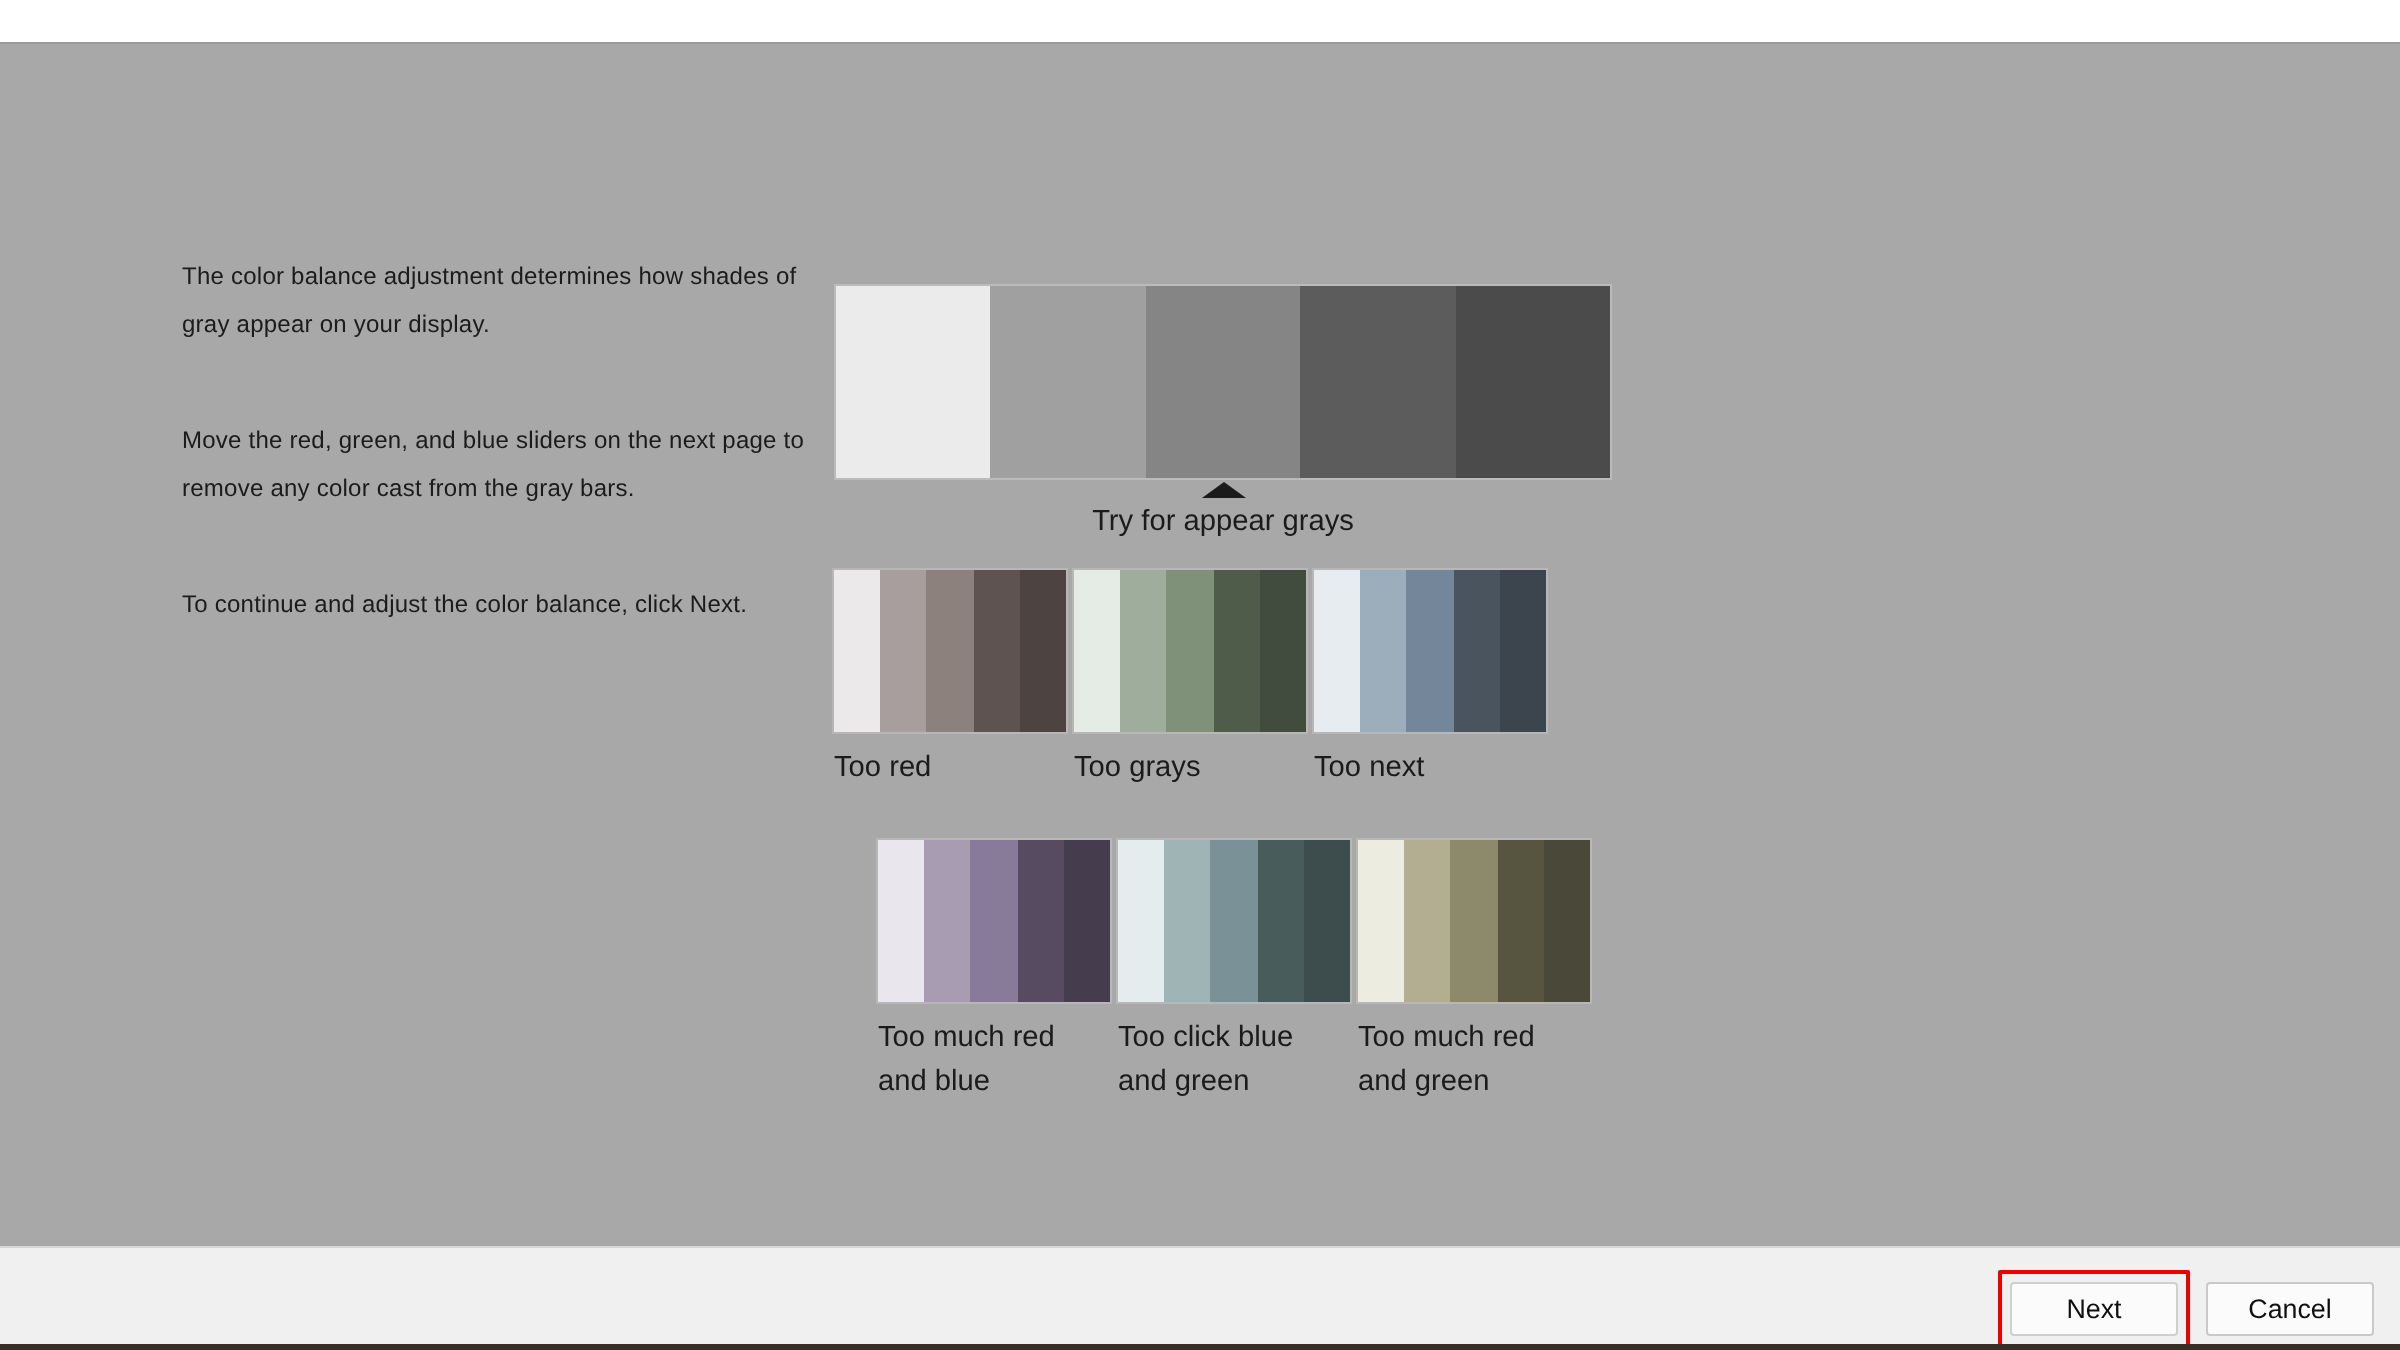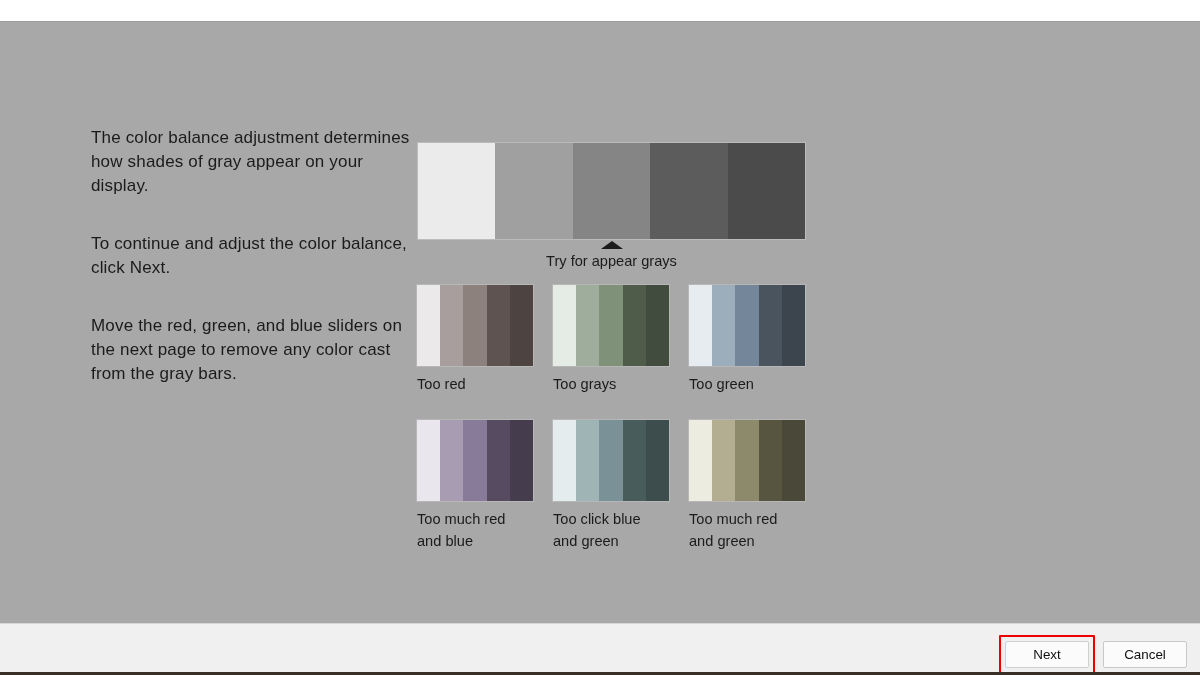--- a/index.html
+++ b/index.html
@@ -61,21 +61,21 @@
 
   
   .instructions {
     position: absolute;
     left: 91px;
     top: 104px;
     width: 320px;
   }
   .para {
     color: #1b1b1b;
-    font-size: 17px;
+    font-size: 12px;
     line-height: 24px;
     margin: 0 0 34px 0;
     letter-spacing: 0.01em;
   }
   .para:last-child { margin-bottom: 0; }
 
   
   .main-strip-wrap {
     position: absolute;
     left: 418px;
@@ -115,24 +115,24 @@
 
   
   .samples {
     position: absolute;
     left: 417px;
     top: 263px;
     width: 400px;
   }
   .sample-row {
     display: flex;
-    gap: 20px;
+    gap: 4px;
     margin-bottom: 25px;
   }
-  .sample-row:last-child { margin-bottom: 0; }
+  .sample-row:last-child { margin-bottom: 0; justify-content: center; }
   .sample {
     width: 116px;
   }
   .sample-bars {
     display: flex;
     width: 116px;
     height: 81px;
     outline: 1px solid rgba(255,255,255,0.18);
   }
   .sample-bars .seg {
@@ -199,22 +199,22 @@
 <div class="screen">
 
   <div class="top-strip"></div>
 
   <div class="window">
 
     <div class="content">
 
       <div class="instructions">
         <p class="para">The color balance adjustment determines how shades of gray appear on your display.</p>
+        <p class="para">Move the red, green, and blue sliders on the next page to remove any color cast from the gray bars.</p>
         <p class="para">To continue and adjust the color balance, click Next.</p>
-        <p class="para">Move the red, green, and blue sliders on the next page to remove any color cast from the gray bars.</p>
       </div>
 
       <div class="main-strip-wrap">
         <div class="main-strip" id="main-strip">
             <div class="seg" style="background: rgb(235, 235, 235);"></div>
             <div class="seg" style="background: rgb(160, 160, 160);"></div>
             <div class="seg" style="background: rgb(133, 133, 133);"></div>
             <div class="seg" style="background: rgb(92, 92, 92);"></div>
             <div class="seg" style="background: rgb(75, 75, 75);"></div>
           </div>
@@ -248,21 +248,21 @@
               <div class="sample-caption">Too grays</div>
             </div>
             <div class="sample">
               <div class="sample-bars">
                 <div class="seg" style="background: rgb(231, 236, 240);"></div>
                 <div class="seg" style="background: rgb(156, 173, 187);"></div>
                 <div class="seg" style="background: rgb(116, 134, 154);"></div>
                 <div class="seg" style="background: rgb(73, 84, 95);"></div>
                 <div class="seg" style="background: rgb(60, 68, 78);"></div>
               </div>
-              <div class="sample-caption">Too green</div>
+              <div class="sample-caption">Too next</div>
             </div>
           </div>
           <div class="sample-row">
             <div class="sample">
               <div class="sample-bars">
                 <div class="seg" style="background: rgb(234, 230, 238);"></div>
                 <div class="seg" style="background: rgb(167, 156, 178);"></div>
                 <div class="seg" style="background: rgb(136, 122, 153);"></div>
                 <div class="seg" style="background: rgb(86, 75, 96);"></div>
                 <div class="seg" style="background: rgb(69, 61, 78);"></div>

